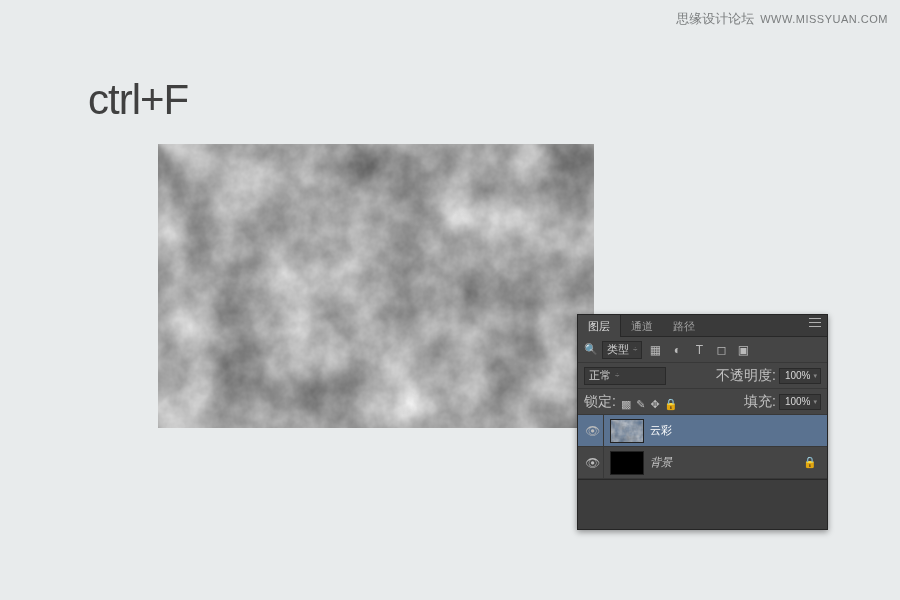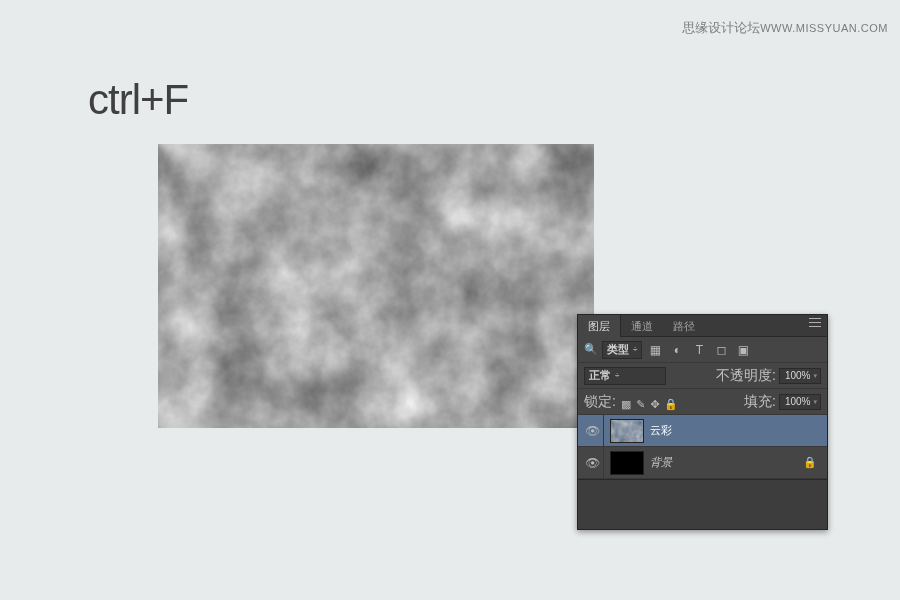--- a/index.html
+++ b/index.html
@@ -6,26 +6,27 @@
   body {
     width: 900px;
     height: 600px;
     background: #e8ebec;
     font-family: "Microsoft YaHei", Arial, sans-serif;
     position: relative;
     overflow: hidden;
   }
   .watermark {
     position: absolute;
-    top: 19px;
+    top: 10px;
     right: 12px;
     font-size: 13px;
     color: #7a7d7e;
     display: flex;
     align-items: baseline;
+    gap: 6px;
   }
   .watermark .url { font-size: 11px; letter-spacing: 0.5px; }
   .title {
     position: absolute;
     top: 76px;
     left: 88px;
     font-size: 42px;
     font-weight: 200;
     color: #404040;
     letter-spacing: -1px;
@@ -111,21 +112,20 @@
   .select {
     display: inline-flex;
     align-items: center;
     background: #3a3a3a;
     border: 1px solid #2a2a2a;
     height: 18px;
     padding: 0 4px;
     font-size: 11px;
     color: #d0d0d0;
     gap: 4px;
-    font-weight: bold;
   }
   .select .chev { font-size: 8px; color: #999; }
   .ico-btn {
     width: 18px; height: 18px;
     display: inline-flex;
     align-items: center; justify-content: center;
     color: #bbb;
     font-size: 12px;
   }
   .row.blend-row { justify-content: space-between; }

